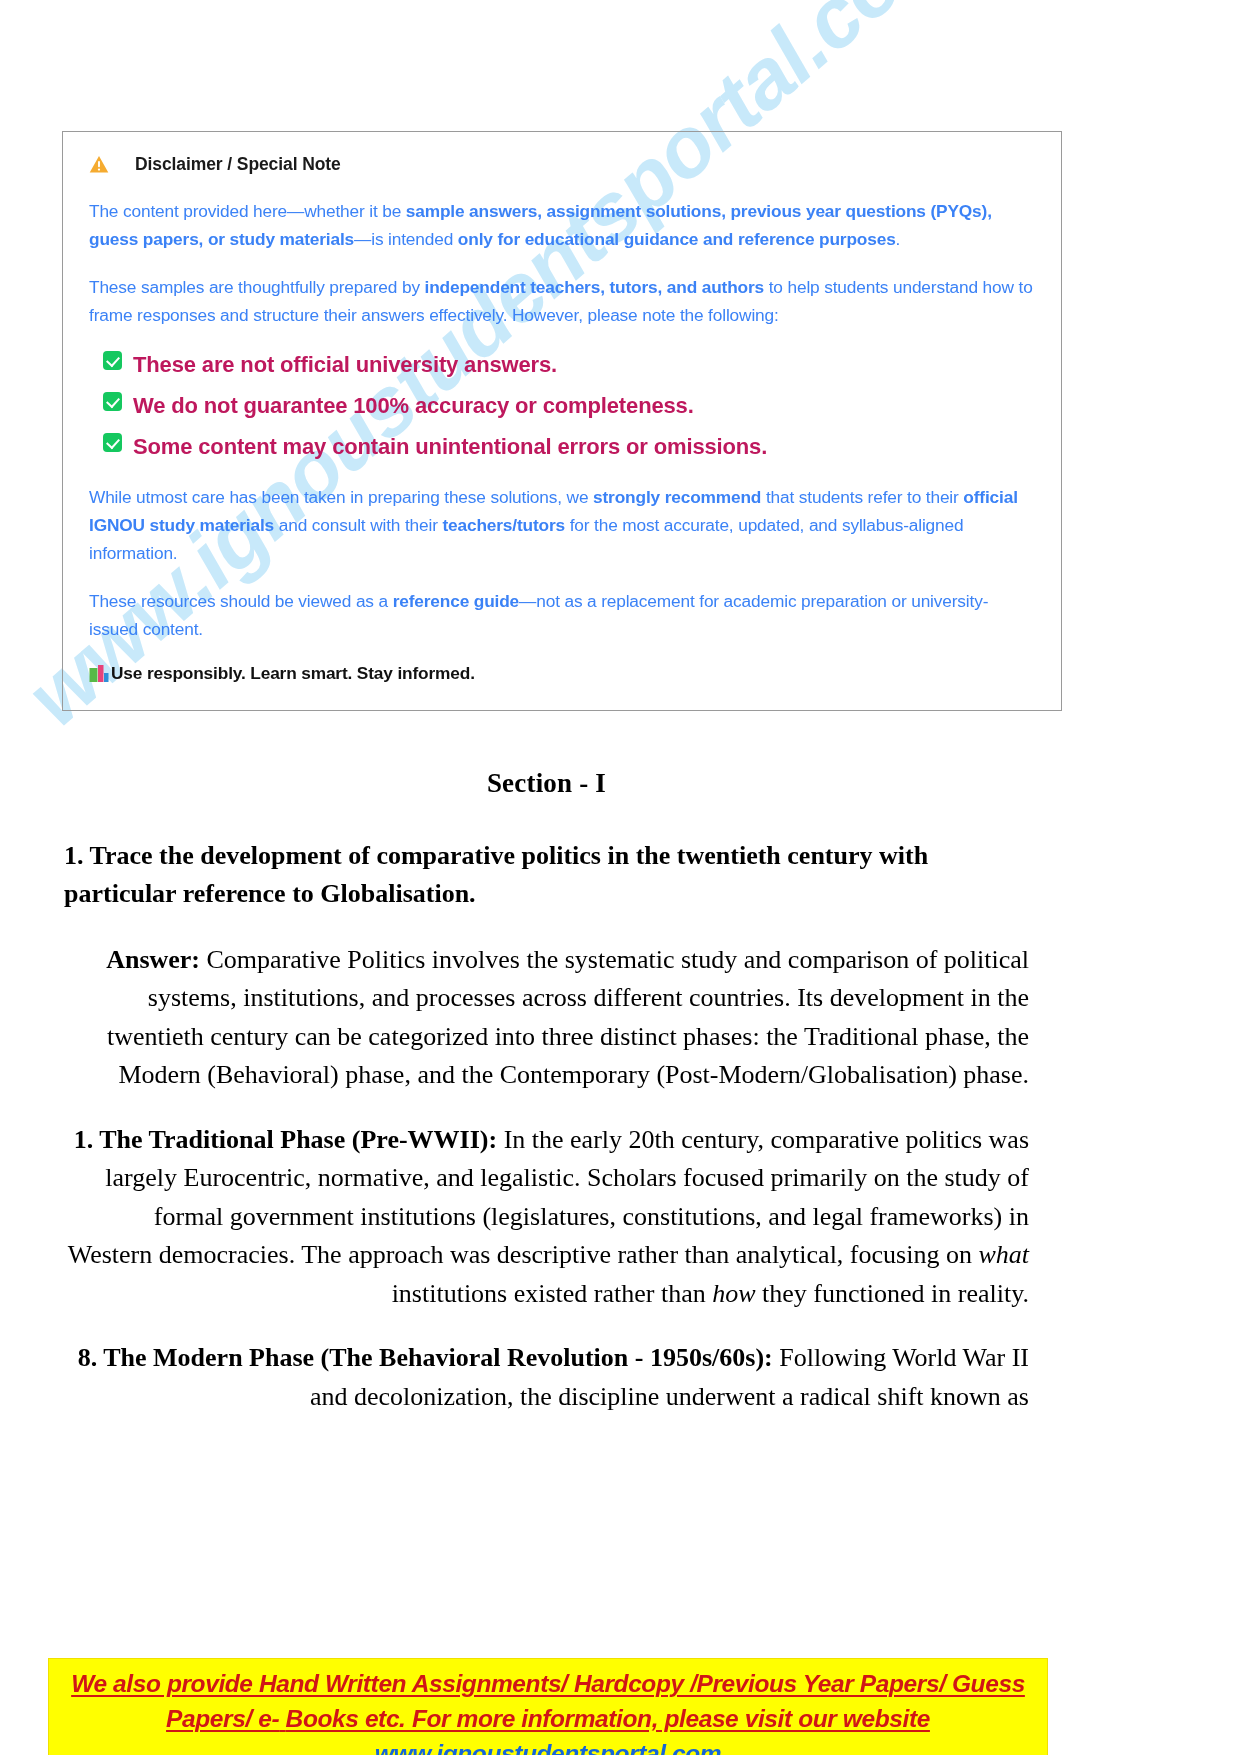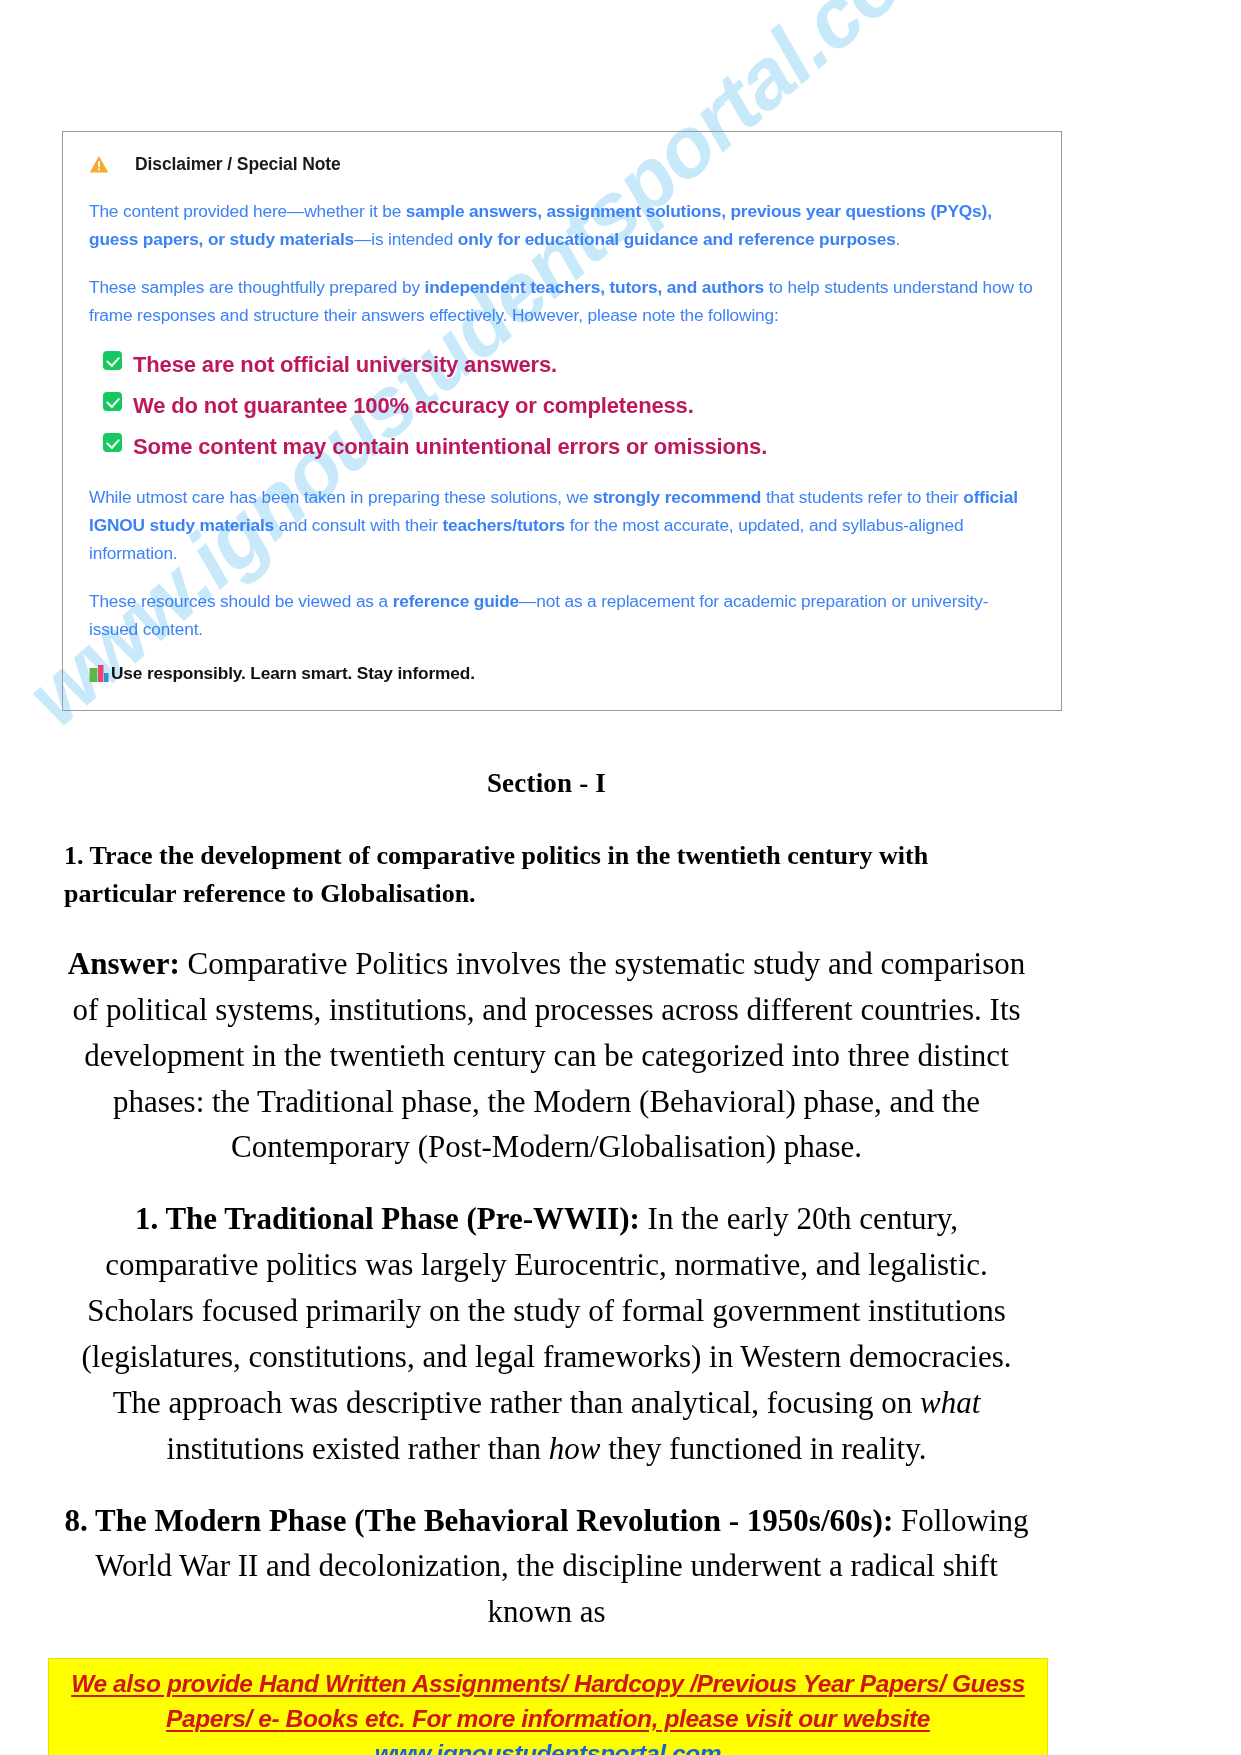--- a/index.html
+++ b/index.html
@@ -157,24 +157,24 @@
   }
 
   .q-heading {
     font-size: 26px;
     font-weight: 700;
     line-height: 1.46;
     margin-bottom: 28px;
   }
 
   .p-body {
-    font-size: 31px;
+    font-size: 26px;
     line-height: 1.48;
     margin-bottom: 26px;
-    text-align: center;
+    text-align: right;
   }
   .p-body b { font-weight: 700; }
   .p-body i { font-style: italic; }
 
   
   .footer-banner {
     position: absolute;
     left: 48px;
     top: 1658px;
     width: 1000px;

